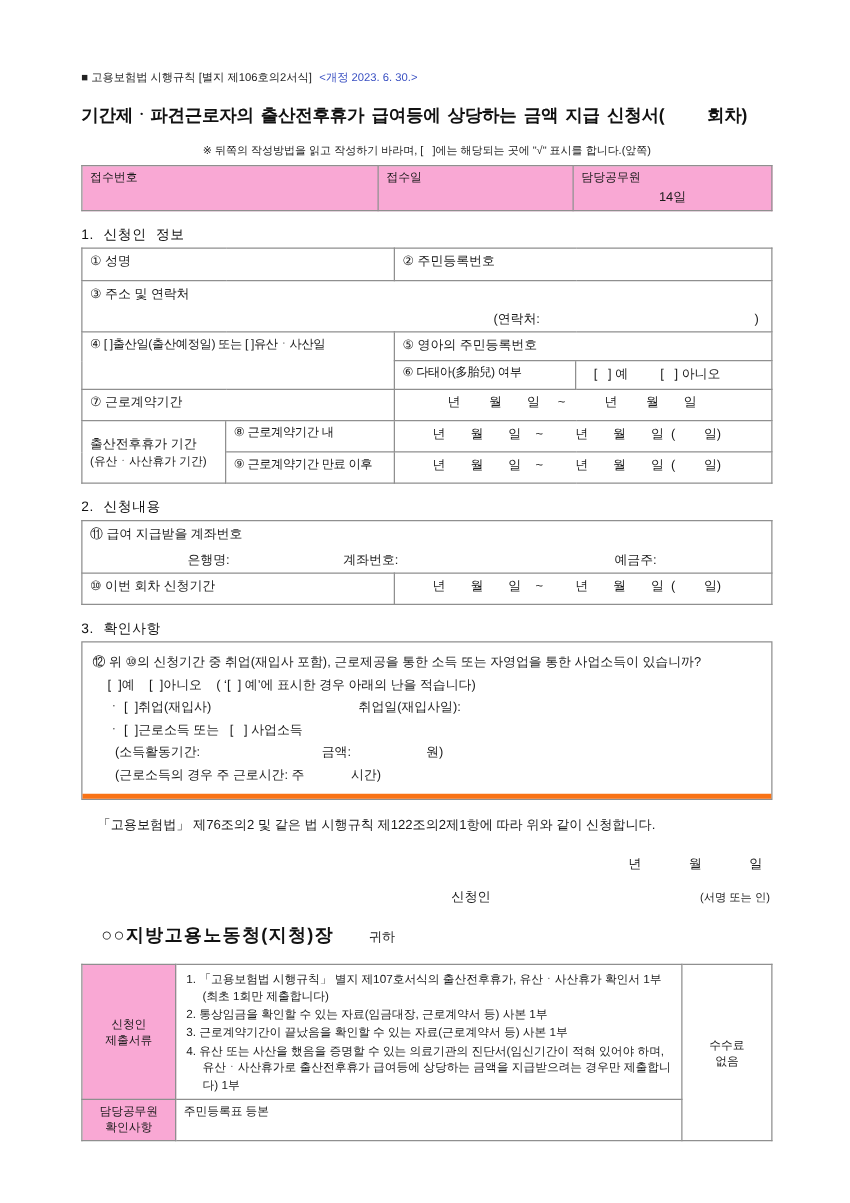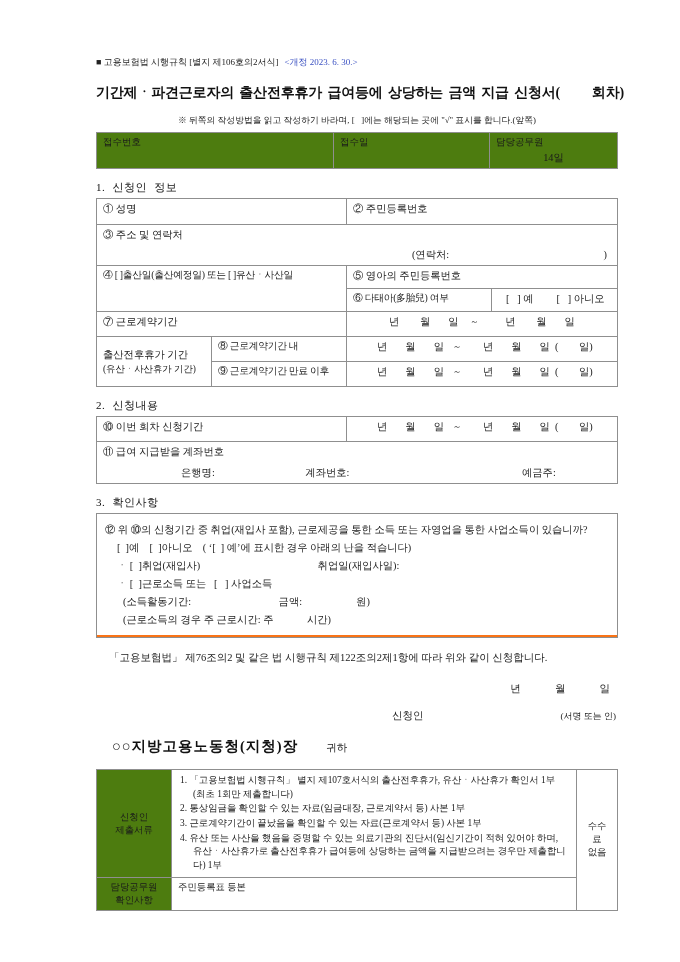--- a/index.html
+++ b/index.html
@@ -1,30 +1,30 @@
 <!DOCTYPE html>
 <html><head>
 <meta charset="utf-8">
 <style>
   * { margin:0; padding:0; box-sizing:border-box; }
   html,body { background:#ffffff; }
   body { font-family:"Liberation Sans","DejaVu Sans",sans-serif; color:#1a1a1a; }
-  .page { width:680px; height:962px; background:#fff; padding:56px 62px 0 96px; overflow:hidden; position:relative;font-family:Liberation Serif, serif; }
+  .page { width:680px; height:962px; background:#fff; padding:56px 62px 0 65px; overflow:hidden; position:relative; }
 
   .topline { display:flex; gap:6px; font-size:9px; color:#222; }
   .rev { color:#3a50c2; }
 
   .title { font-size:14px; font-weight:700; margin-top:15px; white-space:pre; letter-spacing:-0.2px; word-spacing:2px; color:#111; }
 
   .notice-row { display:flex; justify-content:center; margin-top:13px; font-size:8.8px; color:#222; }
   .sp { white-space:pre; }
 
   table { border-collapse:collapse; width:100%; table-layout:fixed; }
   td { border:1px solid #8f8f8f; font-size:10.3px; padding:3px 6px; vertical-align:top; color:#1a1a1a; }
-  .gray { background:#4d7c0f; }
+  .gray { background:#f9a8d4; }
 
   .receipt { margin-top:5px; }
   .receipt td { height:36px; }
   .cell-label { font-size:9.5px; }
   .period-value { text-align:center; margin-top:2px; font-size:10.3px; }
 
   .sec-h { margin-top:11px; font-size:11px; color:#111; word-spacing:4px; letter-spacing:0.5px; }
   .sec-tbl { margin-top:3px; }
 
   .h26 { height:26px; } .h34 { height:34px; } .h23 { height:23px; } .h25 { height:25px; }
@@ -35,21 +35,21 @@
   .dcell2 { padding-left:30px; }
   .opt-cell { padding-left:14px; }
   .leave-l2 { font-size:9.4px; margin-top:1px; }
 
   .acct-row { margin-top:7px; font-size:10.3px; }
   .acct-row .bank { margin-left:78px; }
   .acct-row .accno { margin-left:88px; }
   .acct-row .holder { margin-left:170px; }
 
   .box3 { border:1px solid #8f8f8f; margin-top:3px; }
-  .b12 { padding:5px 8px 8px; border-bottom:2px solid #f97316; }
+  .b12 { padding:5px 8px 8px; border-bottom:4px solid #f97316; }
   .b13 { padding:5px 8px 8px; }
   .l3 { font-size:10.3px; margin-top:4px; }
   .indent1 { padding-left:12px; }
   .indent2 { padding-left:18px; }
   .emp-item { display:inline-block; width:198px; white-space:pre; }
   .q13a { font-size:9.9px; letter-spacing:-0.3px; white-space:pre; }
   .q13b { padding-left:15px; font-size:10.1px; }
 
   .decl { margin-top:13px; font-size:10.5px; padding-left:13px; }
   .decl-date { margin-top:17px; text-align:right; padding-right:8px; font-size:10.5px; }
@@ -180,35 +180,35 @@
 
   <div class="sec-h">2. 신청내용</div>
 
   <table class="sec-tbl">
     <colgroup>
         <col style="width:250px">
         <col>
       </colgroup>
     <tbody>
         <tr>
-      <td class="h25">
-        <span>⑩ 이번 회차 신청기간</span>
-      </td>
-      <td class="dcell2">
-        <span class="sp">년       월       일    ~         년       월       일  (        일)</span>
-      </td>
-    </tr>
-    <tr>
       <td colspan="2">
         <div>⑪ 급여 지급받을 계좌번호</div>
         <div class="acct-row">
           <span class="bank">은행명:</span>
           <span class="accno">계좌번호:</span>
           <span class="holder">예금주:</span>
         </div>
+      </td>
+    </tr>
+    <tr>
+      <td class="h25">
+        <span>⑩ 이번 회차 신청기간</span>
+      </td>
+      <td class="dcell2">
+        <span class="sp">년       월       일    ~         년       월       일  (        일)</span>
       </td>
     </tr>
   </tbody>
     </table>
 
   <div class="sec-h">3. 확인사항</div>
 
   <div class="box3">
     <div class="b12">
       <div class="l3">⑫ 위 ⑩의 신청기간 중 취업(재입사 포함), 근로제공을 통한 소득 또는 자영업을 통한 사업소득이 있습니까?</div>

